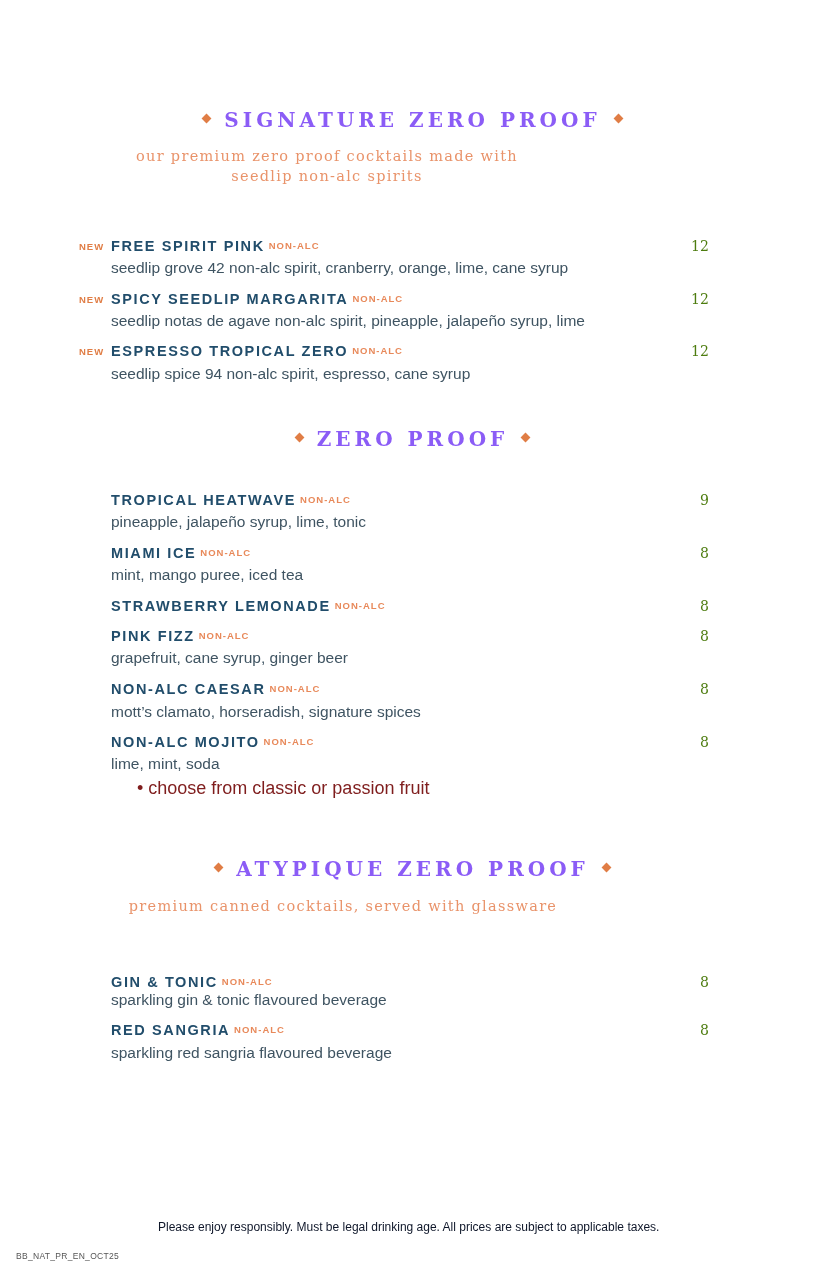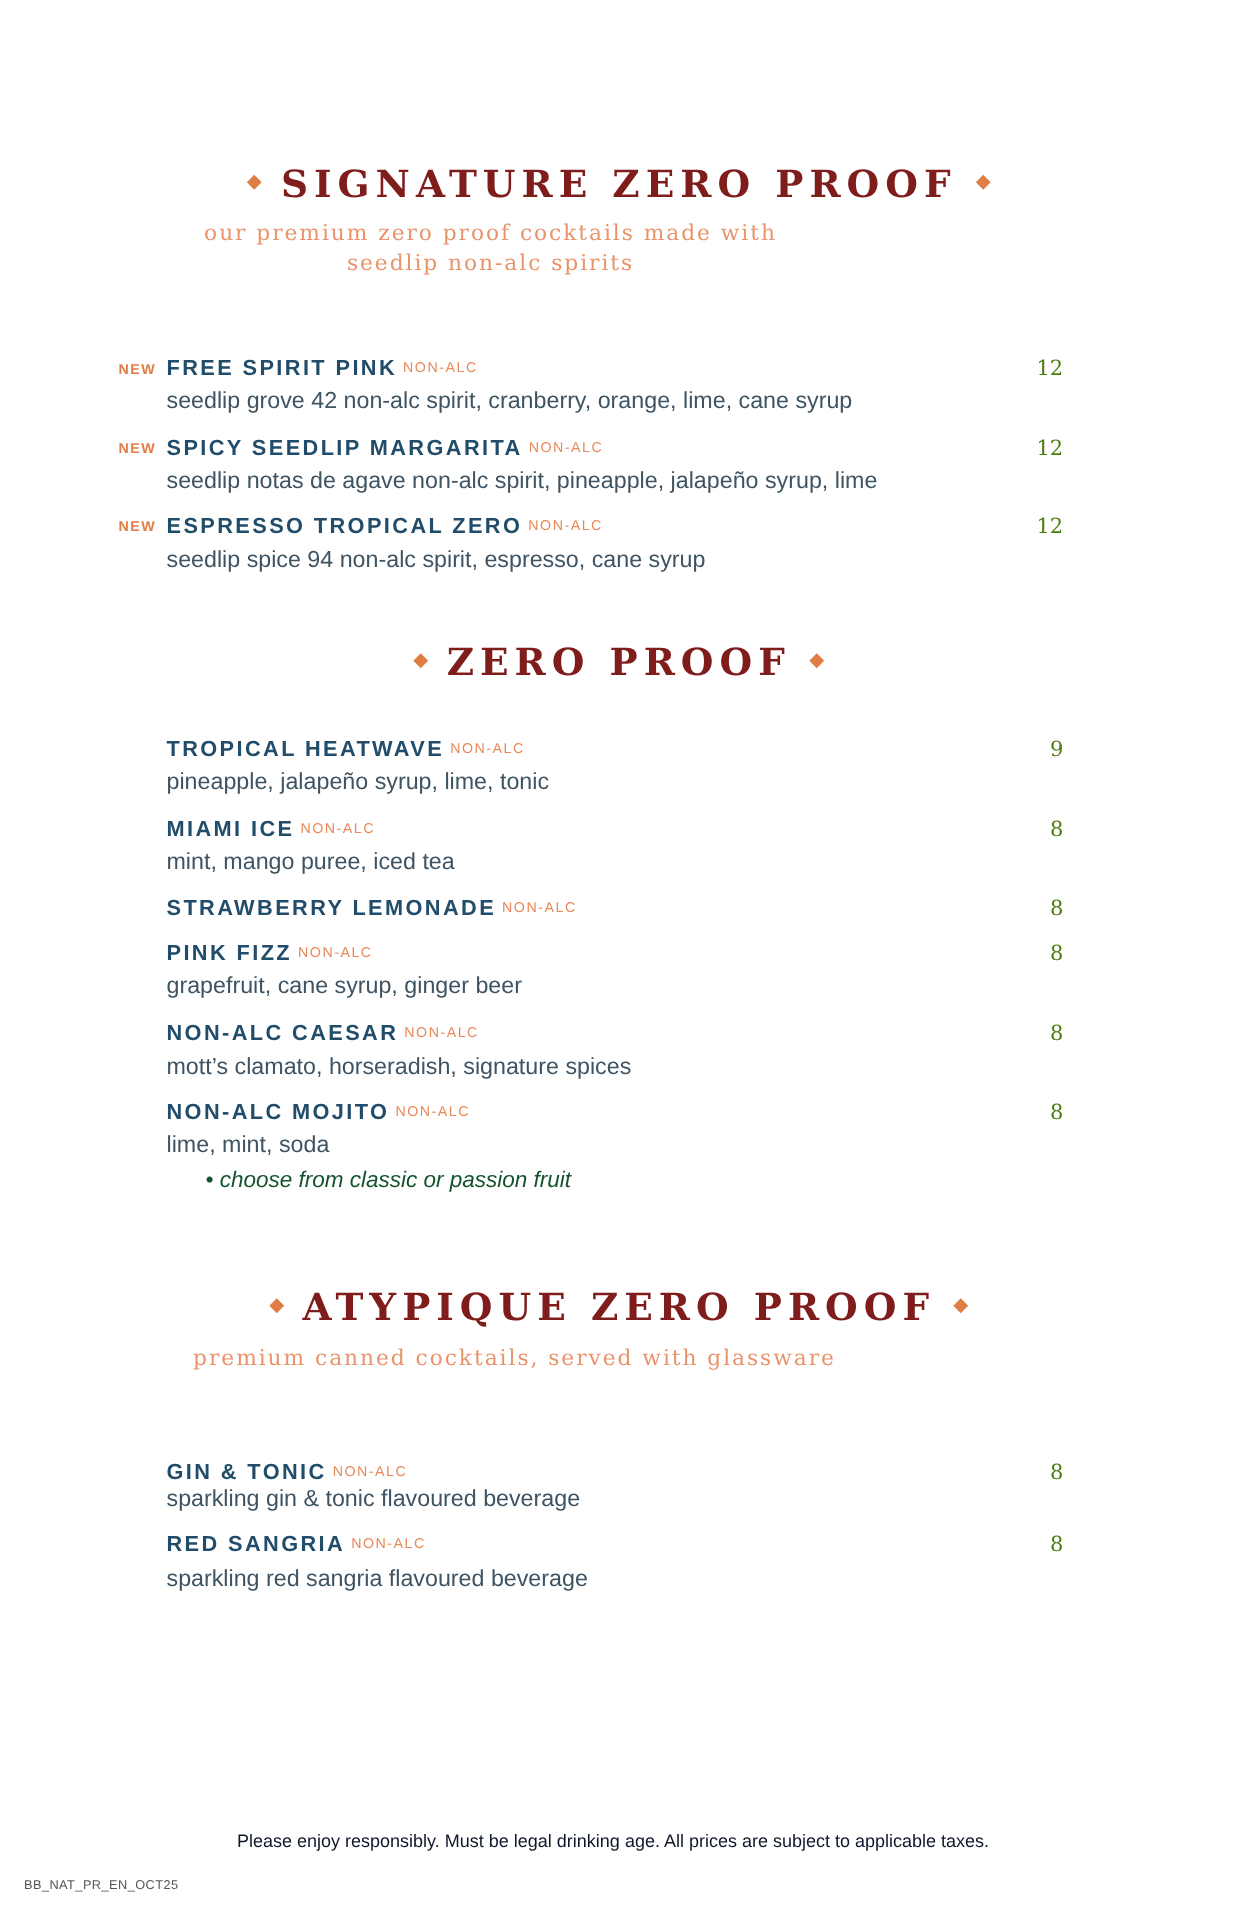--- a/index.html
+++ b/index.html
@@ -1,51 +1,51 @@
 <!DOCTYPE html>
 <html><head>
 <meta charset="utf-8">
 <style>
   html, body { margin: 0; padding: 0; background: #ffffff; }
   body { width: 825px; height: 1275px; position: relative; overflow: hidden; font-family: "Liberation Sans", sans-serif; }
   .section-title {
     position: absolute; left: 0; width: 825px; text-align: center;
-    font-family: "DejaVu Serif", serif; font-weight: bold; color: #7f1d1d;
-    font-size: 25px; letter-spacing: 4px; white-space: nowrap;
+    font-family: "DejaVu Serif", serif; font-weight: bold; color: #8b5cf6;
+    font-size: 20px; letter-spacing: 4px; white-space: nowrap;
   }
   .section-title .diamond {
     display: inline-block; width: 7px; height: 7px; background: #e07d45;
     transform: rotate(45deg); vertical-align: middle; margin: 0 14px; position: relative; top: -3px;
   }
   .section-sub {
     position: absolute; left: 0; width: 654px; text-align: center;
     font-family: "DejaVu Serif", serif; color: #e9936a; font-size: 14.5px;
     letter-spacing: 1.3px; line-height: 20px;
   }
   .item { position: absolute; left: 0; width: 825px; }
   .item .new {
     position: absolute; left: 79px; top: 3px; font-size: 9.5px; font-weight: bold;
     color: #e07d45; letter-spacing: 1px;
   }
   .item .name {
     position: absolute; left: 111px; top: 0; font-size: 14.5px; font-weight: bold;
     color: #214d6b; letter-spacing: 1.6px; white-space: nowrap;
   }
   .item .tag {
-    font-size: 9.5px; font-weight: normal; color: #e8895a; letter-spacing: 1px; margin-left: 4px;
+    font-size: 9.5px; font-weight: bold; color: #e8895a; letter-spacing: 1px; margin-left: 4px;
     position: relative; top: -2px;
   }
   .item .price {
     position: absolute; top: 0; font-family: "DejaVu Serif", serif; font-size: 14px; color: #4d7c0f;
   }
   .item .desc {
     position: absolute; left: 111px; font-size: 15.5px; color: #3f5462; white-space: nowrap;
   }
   .item .note {
-    position: absolute; left: 137px; font-size: 15px; font-style: italic; color: #14532d; white-space: nowrap;
+    position: absolute; left: 137px; font-size: 18px; color: #7f1d1d; white-space: nowrap;
   }
   .footer {
     position: absolute; top: 1220px; left: 158px; font-size: 12px; color: #0f172a; white-space: nowrap;
   }
   .code {
     position: absolute; top: 1251px; left: 16px; font-size: 8.5px; color: #555; letter-spacing: 0.3px;
   }
 </style>
 </head>
 <body>

